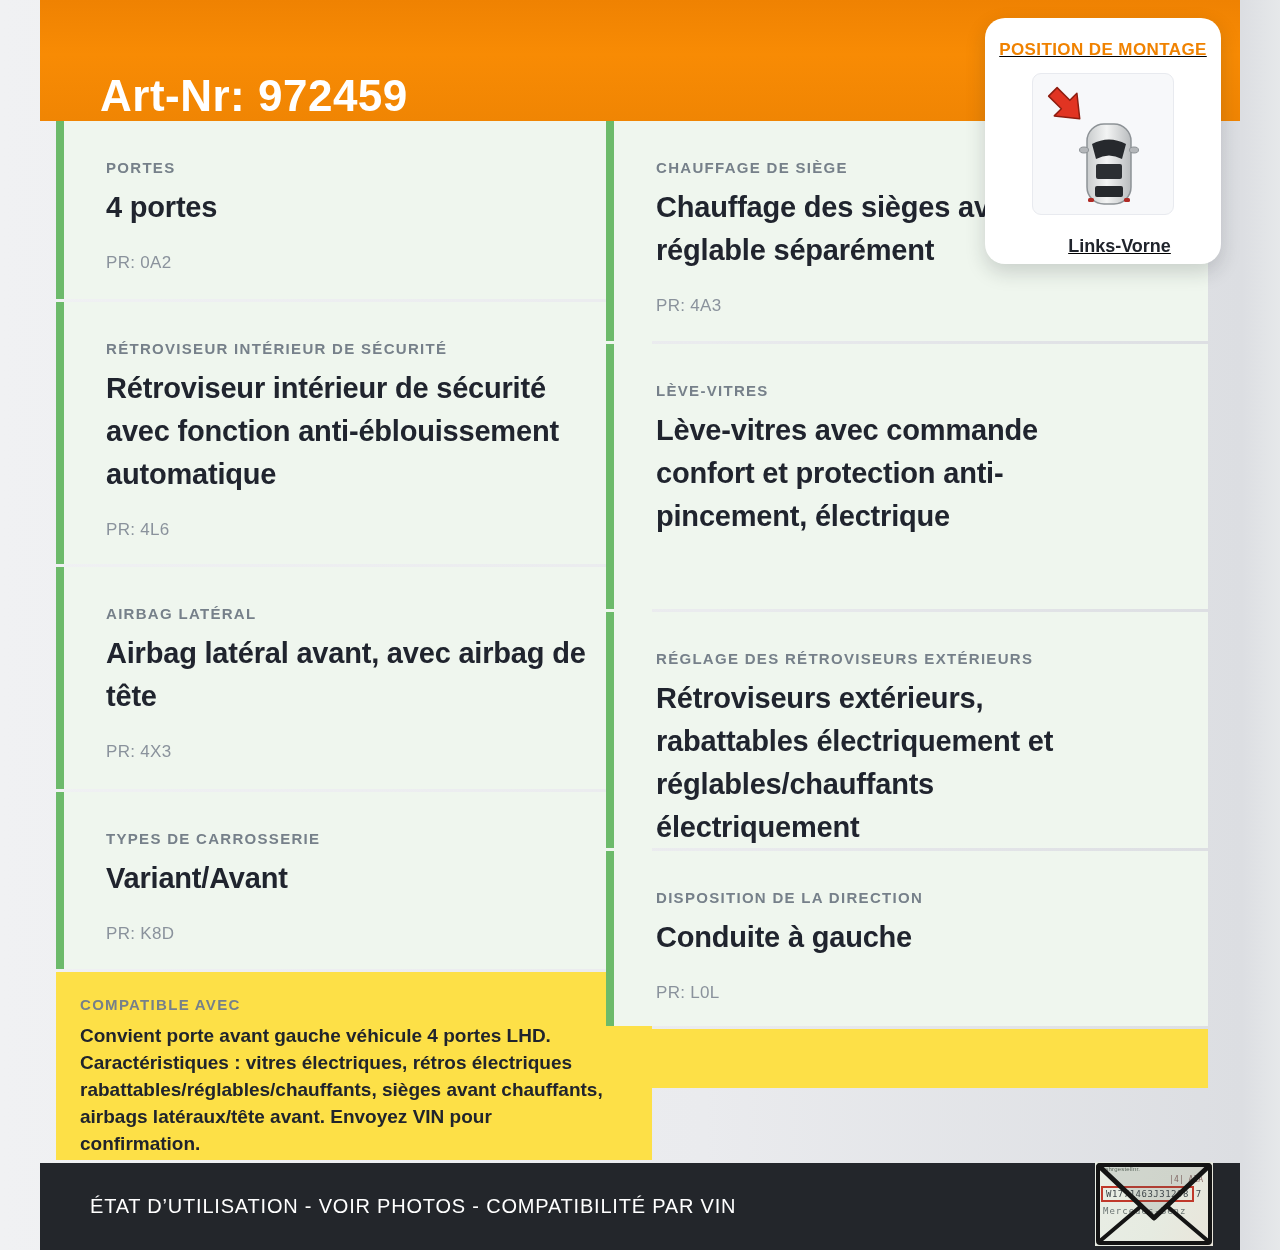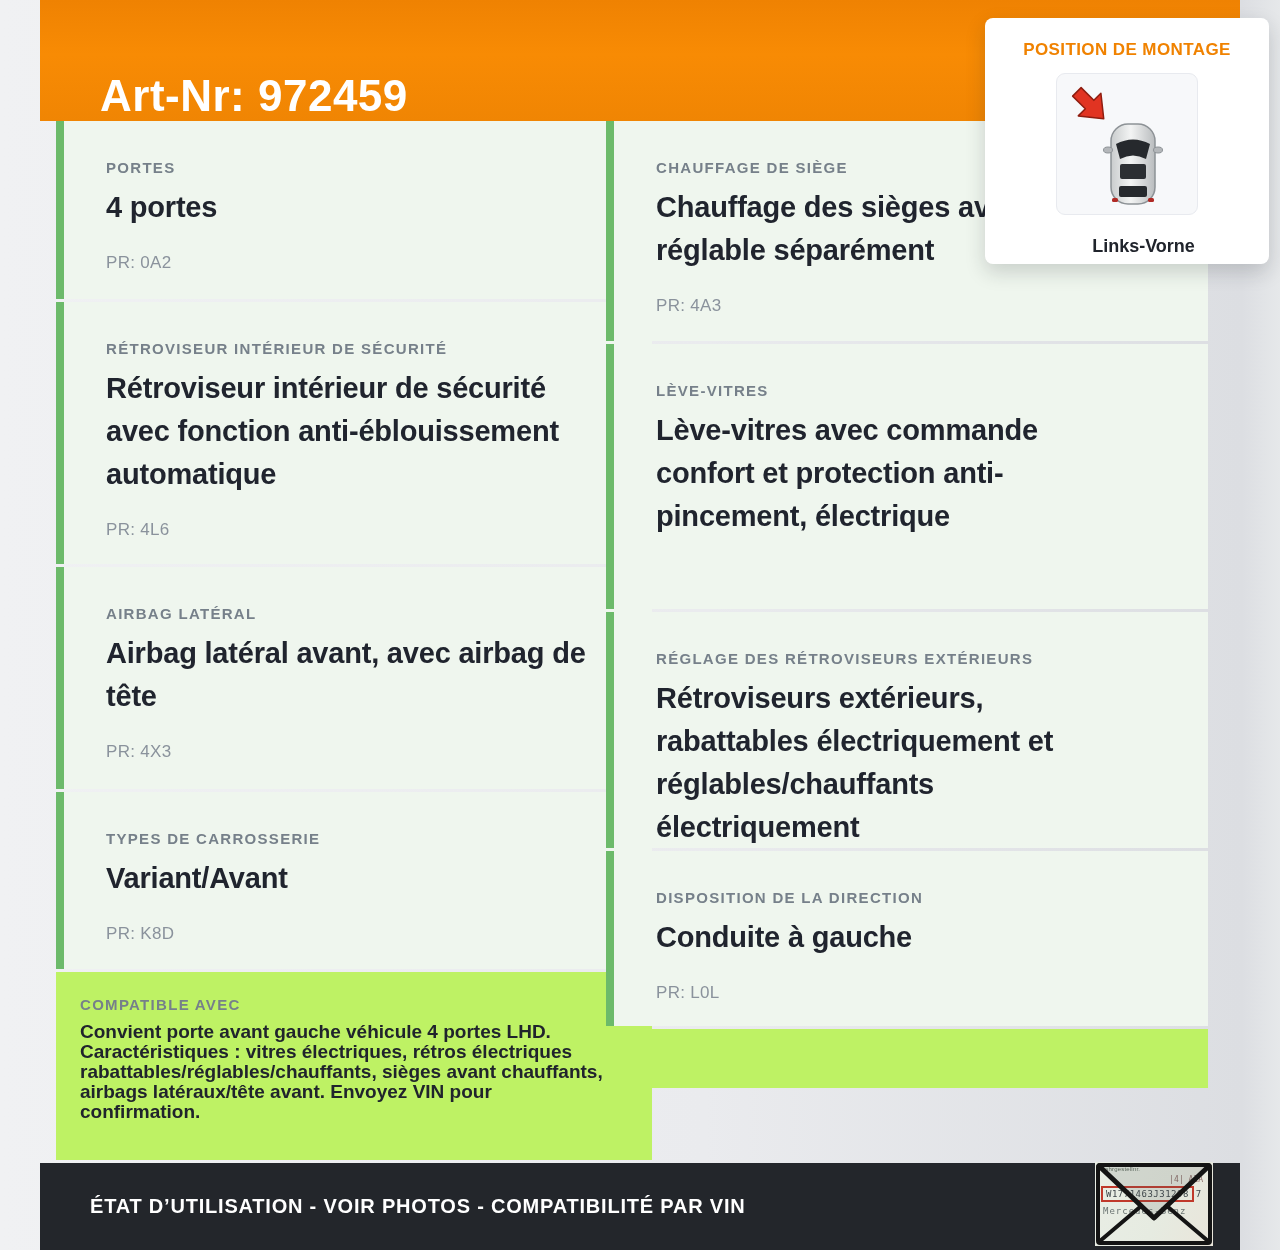--- a/index.html
+++ b/index.html
@@ -43,55 +43,55 @@
     margin:10px 0 0 0;
     color:#20242e;font-size:29px;font-weight:700;line-height:43px;
     max-width:480px;letter-spacing:-.2px;
   }
   .card-pr{
     margin-top:24px;color:#8a929c;font-size:17px;font-weight:400;letter-spacing:.3px;
   }
   .hl1{height:178px}.hl2{height:262px}.hl3{height:222px}.hl4{height:177px}
   .hr1{height:220px}.hr2{height:265px}.hr3{height:236px}.hr4{height:175px}
   .card-white{
-    background:#bef264;border-left:none;padding:24px 40px 0 24px;
+    background:#fde047;border-left:none;padding:24px 40px 0 24px;
   }
   .hl5{height:188px}
   .strip{height:59px;margin-bottom:0;padding:0;}
   .compat-text{
-    margin-top:9px;color:#20242c;font-size:19px;font-weight:700;line-height:20px;
+    margin-top:9px;color:#20242c;font-size:19px;font-weight:700;line-height:27px;
     max-width:540px;
   }
 
   
   .position-card{
-    position:absolute;left:985px;top:18px;width:284px;height:246px;
-    background:#ffffff;border-radius:8px;z-index:10;
+    position:absolute;left:985px;top:18px;width:236px;height:246px;
+    background:#ffffff;border-radius:20px;z-index:10;
     box-shadow:0 8px 20px rgba(30,35,40,.18);
-    box-sizing:border-box;padding-top:22px;text-align:center;
+    box-sizing:border-box;padding-top:22px;text-align:center;text-decoration:underline;
   }
   .position-label{
     color:#f08200;font-size:17px;font-weight:700;letter-spacing:.4px;
   }
   .car-box{
     width:140px;height:140px;margin:13px auto 0 auto;
     background:#f7f8fa;border:1px solid #e8eaef;border-radius:9px;
     display:flex;align-items:center;justify-content:center;
   }
   .position-value{
     margin-top:21px;color:#20242c;font-size:18px;font-weight:700;padding-left:33px;
   }
 
   
   .footer{
     position:absolute;left:40px;top:1163px;width:1200px;height:87px;
     background:#23262b;display:flex;align-items:center;
   }
   .footer-text{
-    color:#ffffff;font-size:20px;font-weight:700;letter-spacing:.8px;
+    color:#ffffff;font-size:20px;font-weight:400;letter-spacing:.8px;
     padding-left:50px;white-space:nowrap;
   }
 
   
   .vin-doc{
     position:absolute;left:1095px;top:1162px;width:118px;height:84px;z-index:12;
     background:linear-gradient(110deg,#e9eee5 0%,#e6ebe1 55%,#e9e5da 100%);
     box-sizing:border-box;overflow:hidden;
   }
   .doc-tiny{

